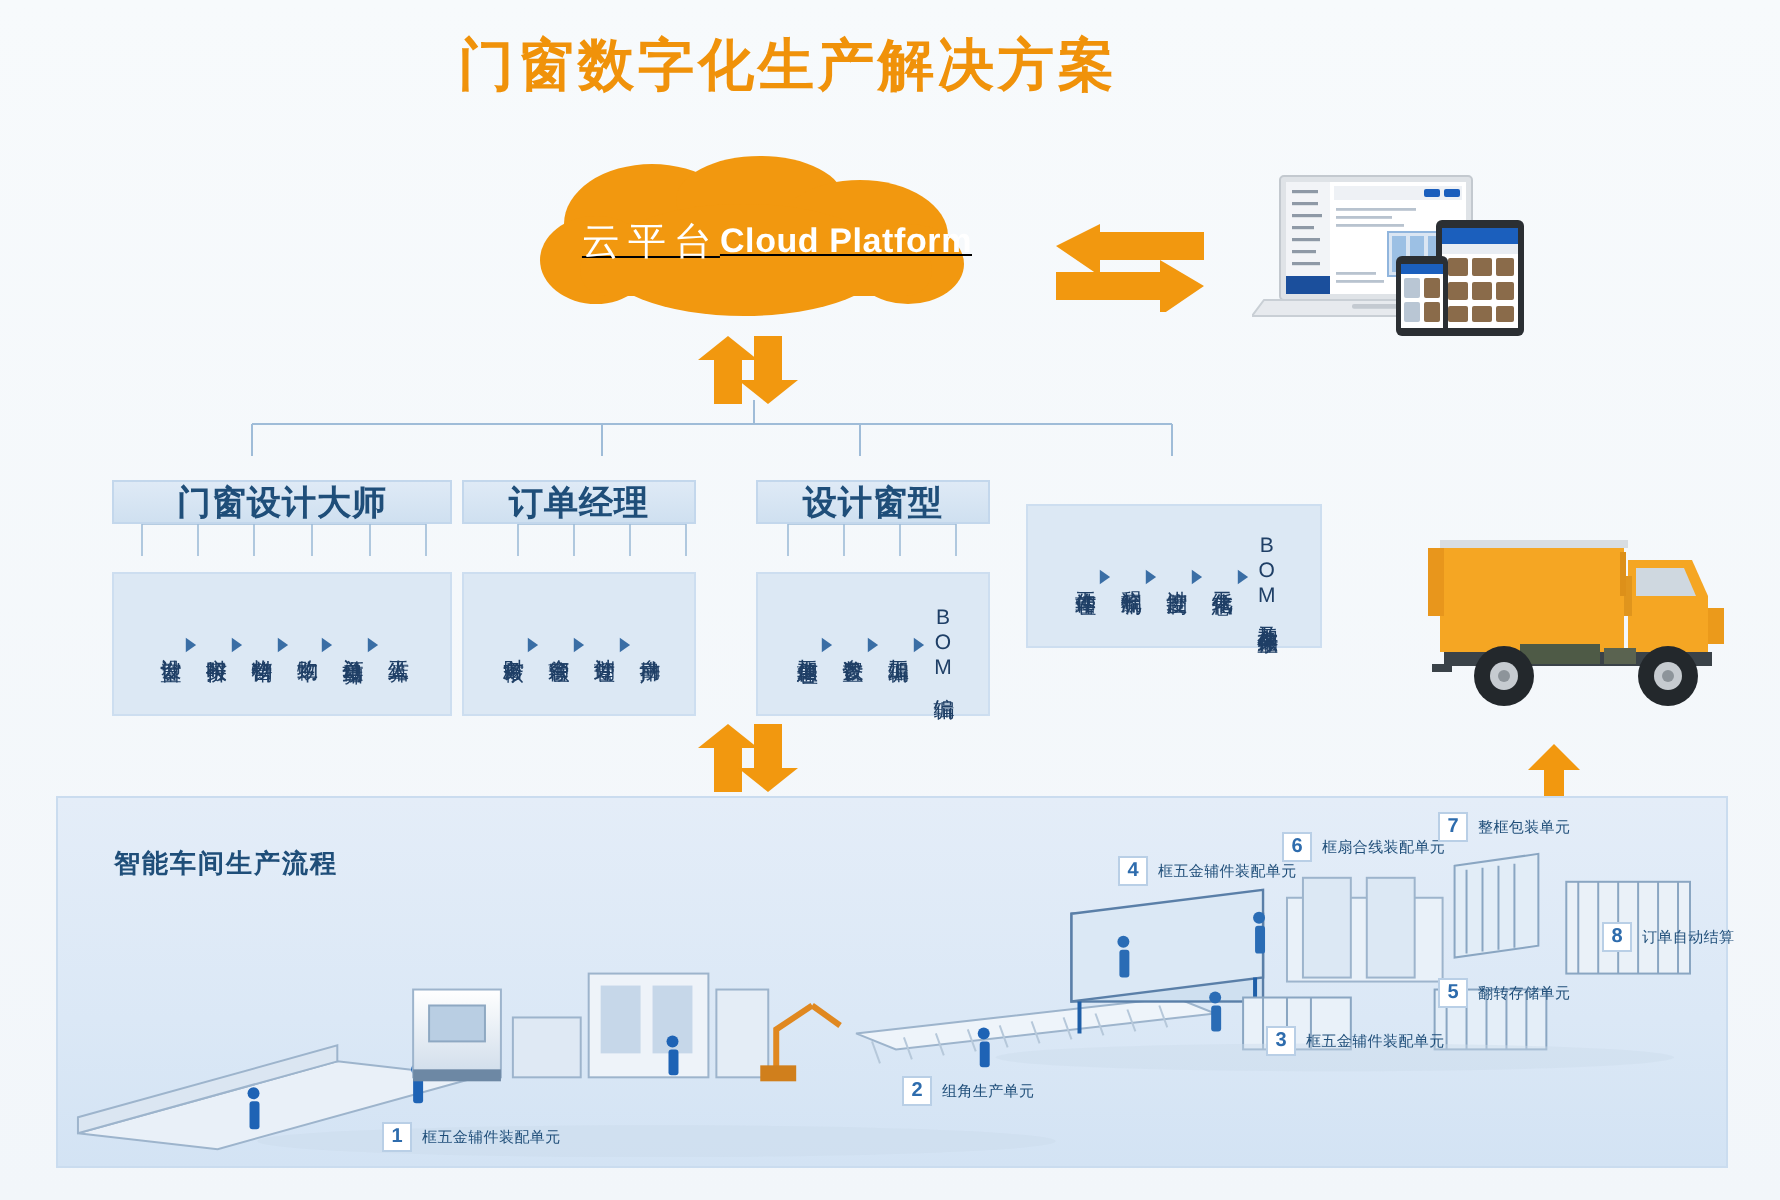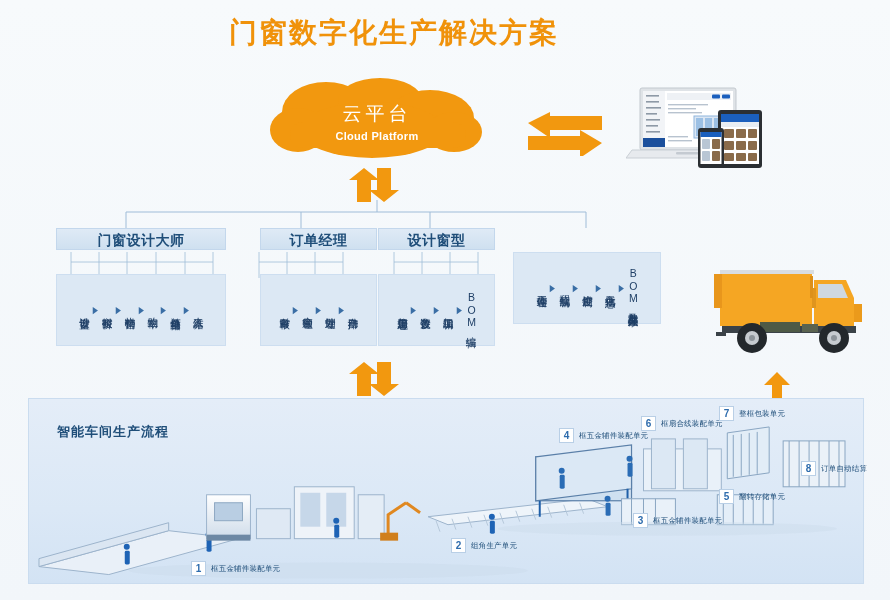--- a/index.html
+++ b/index.html
@@ -15,44 +15,45 @@
   .title {
     position: absolute; top: 14px; left: 0; width: 788px;
     text-align: center;
     font-size: 28px; font-weight: bold; letter-spacing: 2px;
     color: #f0920a;
   }
 
   
   .cloud-wrap { position: absolute; left: 268px; top: 78px; width: 218px; height: 86px; }
   .cloud-svg { position: absolute; inset: 0; }
-  .cloud-text { position: absolute; inset: 0; display: flex; flex-direction: column;
-     align-items: center; justify-content: center; padding-bottom: 4px; pointer-events: none;}
+  .cloud-text { position: absolute; inset: 0; display: flex; flex-direction: row;
+     align-items: center; justify-content: flex-end; padding-bottom: 4px; pointer-events: none; text-decoration: underline;}
   .cloud-cn { color: #fff; font-size: 19px; letter-spacing: 4px; font-weight: 500; margin-top: 4px;}
-  .cloud-en { color: #fff; font-size: 11px; font-weight: bold; margin-top: 3px; letter-spacing: .3px;}
+  .cloud-en { color: #fff; font-size: 17px; font-weight: bold; margin-top: 3px; letter-spacing: .3px;}
 
   
   .arrow { position: absolute; }
   .arrow-pair-cloud { left: 347px; top: 168px; }
   .arrow-pair-mid { left: 347px; top: 362px; }
   .arrow-h { position: absolute; left: 528px; top: 112px; }
   .arrow-truck { position: absolute; left: 764px; top: 372px; }
 
   
   .connectors { position: absolute; left: 0; top: 0; width: 890px; height: 600px; pointer-events: none; }
 
   
   .modules { position: absolute; left: 0; top: 228px; width: 890px; height: 135px; }
   .module { position: absolute; }
   .module-head {
     height: 22px; line-height: 22px; text-align: center;
-    font-size: 14px; color: #1f4e79; font-weight: bold;
+    font-size: 17px; color: #1f4e79; font-weight: bold;
     background: linear-gradient(180deg,#dfeaf6 0%,#cfe0f0 100%);
     border: 1px solid #c3d7ec;
     letter-spacing: .5px;
+    margin-top: 12px;
   }
   .module-body {
     margin-top: 24px;
     background: #dce8f4;
     border: 1px solid #cddef0;
     height: 72px;
     display: flex; align-items: stretch; justify-content: center;
     padding: 4px 3px;
   }
   .vcell {
@@ -296,21 +297,21 @@
         <div class="vcell">物料营销</div>
         <div class="vsep"></div>
         <div class="vcell">购物车</div>
         <div class="vsep"></div>
         <div class="vcell">订单自动结算</div>
         <div class="vsep"></div>
         <div class="vcell">人工结算</div>
       </div>
     </div>
 
-    <div class="module" style="left:260px; width:117px;">
+    <div class="module" style="left:231px; width:117px;">
       <div class="module-head">订单经理</div>
       <div class="module-body">
         <div class="vcell">财务审核</div>
         <div class="vsep"></div>
         <div class="vcell">余额管理</div>
         <div class="vsep"></div>
         <div class="vcell">计划管理</div>
         <div class="vsep"></div>
         <div class="vcell">自动排产</div>
       </div>

